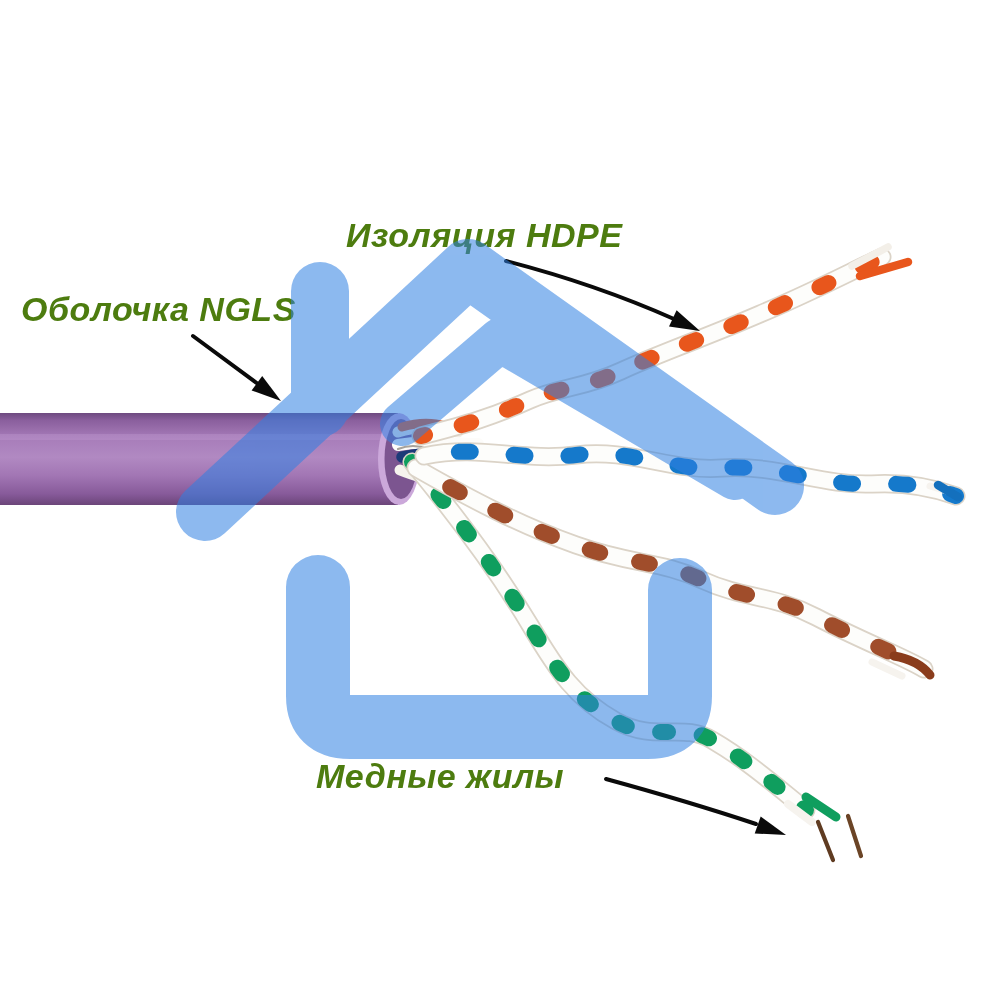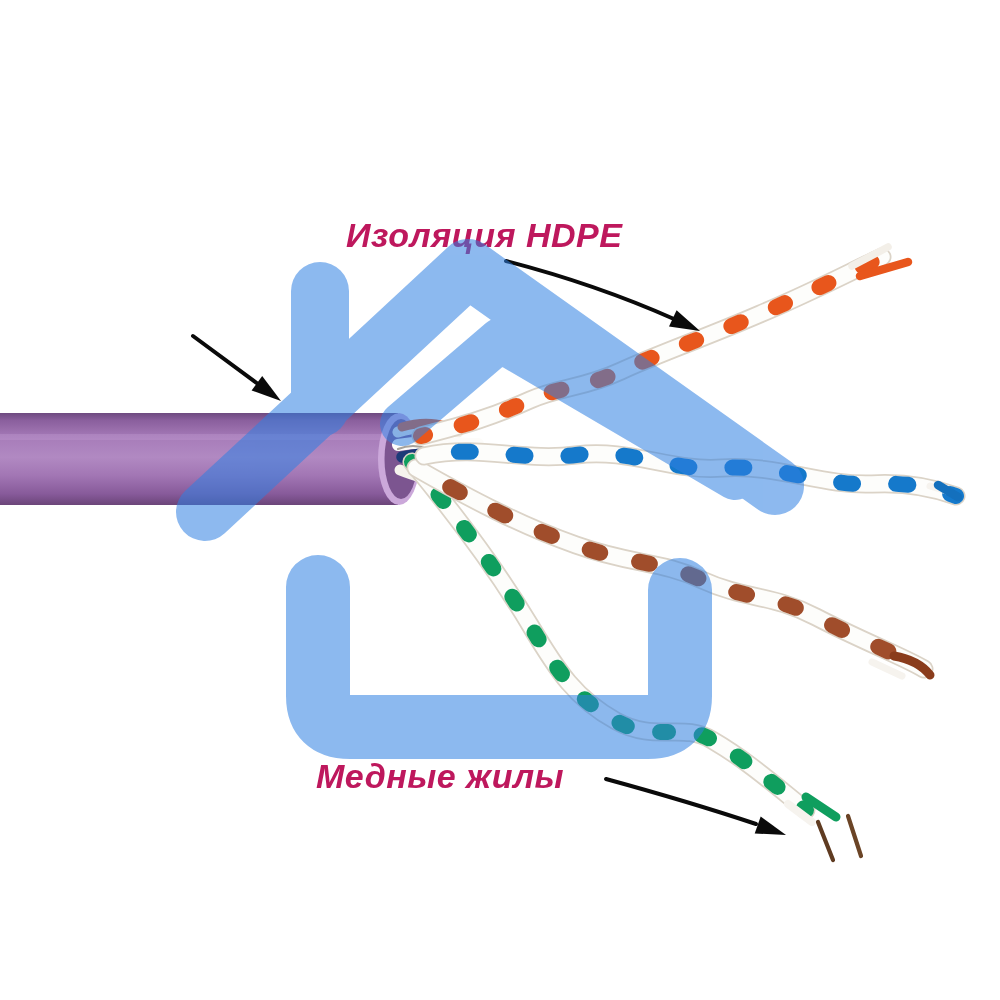--- a/index.html
+++ b/index.html
@@ -3,21 +3,21 @@
 <meta charset="utf-8">
 <style>
   html,body{margin:0;padding:0;background:#fff;}
   .stage{
     position:relative;width:1000px;height:1000px;background:#ffffff;overflow:hidden;
     font-family:"Liberation Sans",sans-serif;
   }
   .stage svg{position:absolute;left:0;top:0;}
   .label{
     position:absolute;font:italic 700 34px "Liberation Sans",sans-serif;
-    color:#be185d;white-space:nowrap;letter-spacing:.5px;z-index:2;
+    color:#4d7c0f;white-space:nowrap;letter-spacing:.5px;z-index:2;
   }
   #photo{z-index:1;}
   #watermark{z-index:3;pointer-events:none;}
 </style>
 </head>
 <body>
 
 <div class="stage">
 
   <svg id="photo" width="1000" height="1000" viewBox="0 0 1000 1000">
@@ -95,20 +95,21 @@
         <path d="M 506 261 Q 595 284 674 319" stroke-width="4" fill="none"></path>
         <polygon points="700,331 669,326.6 676.6,310.2" stroke="none"></polygon>
       </g>
       <g>
         <path d="M 606 779 Q 690 802 756 824" stroke-width="4" fill="none"></path>
         <polygon points="786,835 754.7,833.5 760.7,816.5" stroke="none"></polygon>
       </g>
     </g>
   </svg>
 
+  <div class="label" style="left:21px;top:290px">Оболочка NGLS</div>
   <div class="label" style="left:346px;top:216px">Изоляция HDPE</div>
   <div class="label" style="left:316px;top:757px">Медные жилы</div>
 
   <svg id="watermark" width="1000" height="1000" viewBox="0 0 1000 1000">
     <g opacity="0.55" stroke="#3080e2" fill="none" stroke-linecap="round" stroke-linejoin="round">
       <path d="M 320 291 L 320 408" stroke-width="58"></path>
       <path d="M 205 512 L 468 268 L 775 486" stroke-width="58"></path>
       <path d="M 402 424 L 500 340 L 735 478" stroke-width="44"></path>
       <path d="M 318 587 L 318 696 Q 318 727 350 727 L 648 727 Q 680 727 680 696 L 680 590" stroke-width="64"></path>
     </g>

